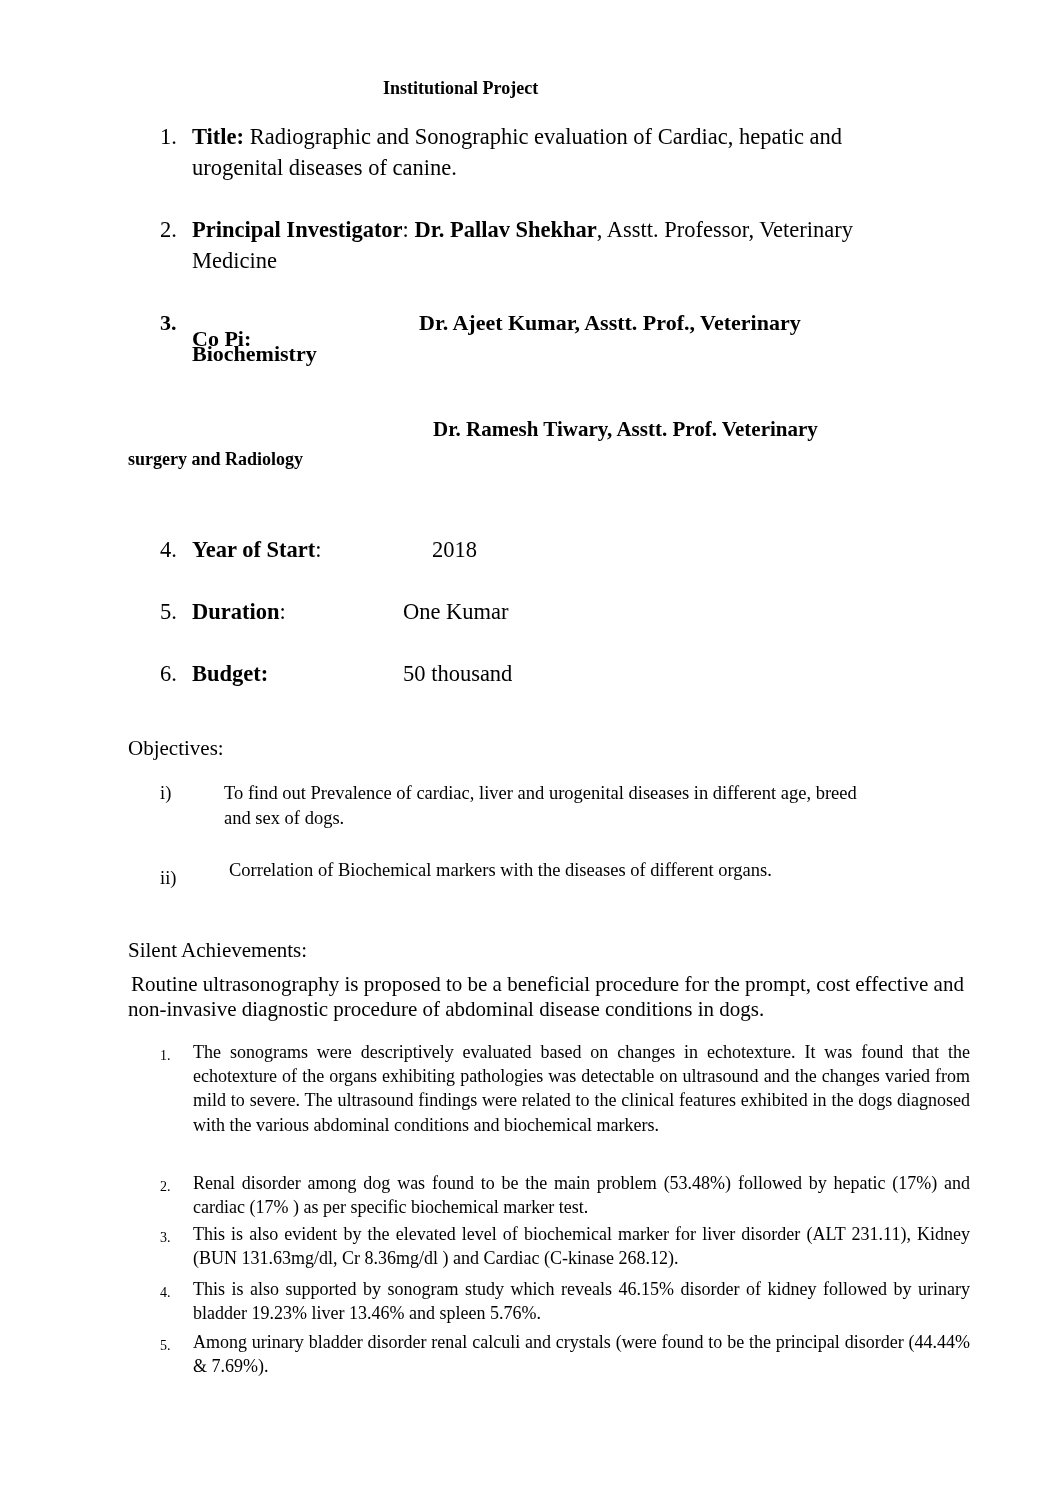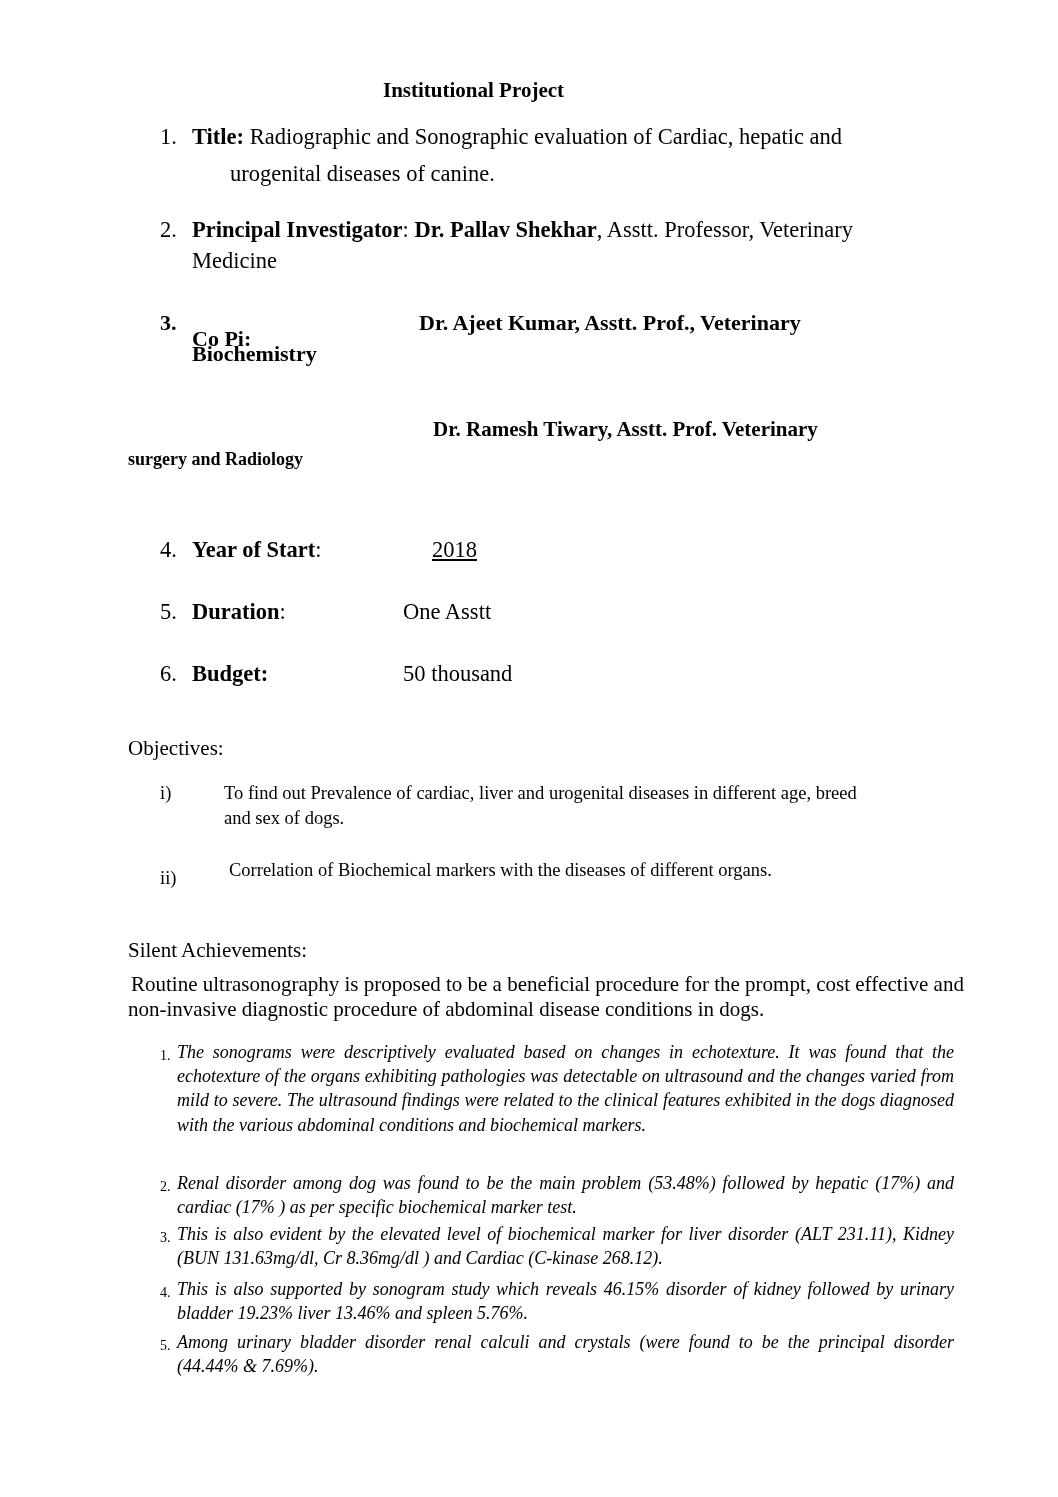--- a/index.html
+++ b/index.html
@@ -1,44 +1,44 @@
 <!DOCTYPE html>
 <html><head>
 <meta charset="utf-8">
 <style>
   html, body { margin: 0; padding: 0; background: #ffffff; }
   body { width: 1058px; height: 1497px; position: relative; overflow: hidden;
          font-family: "Liberation Serif", "DejaVu Serif", serif; color: #000; }
   .abs { position: absolute; white-space: nowrap; }
-  .doc-title { left: 383px; top: 78px; font-size: 21px; font-weight: bold; }
+  .doc-title { left: 383px; top: 78px; font-size: 18px; font-weight: bold; }
   .big { font-size: 22.5px; line-height: 31px; }
   .num { position: absolute; }
   .b { font-weight: bold; }
   .item { position: absolute; }
   .item .num { left: 0; top: 0; }
   .item .body { position: absolute; left: 32px; top: 0; }
   .h2 { font-size: 21px; font-weight: normal; }
   .obj { font-size: 18.5px; line-height: 25px; }
   .para { font-size: 21px; line-height: 25px; }
   .ach { position: absolute; left: 160px; width: 810px; font-size: 18px; line-height: 24.2px; }
   .ach .n { position: absolute; left: 0; top: 0; font-size: 14px; }
-  .ach .t { position: absolute; left: 17px; width: 777px; text-align: justify; white-space: normal; font-style: italic; }
+  .ach .t { position: absolute; left: 33px; width: 777px; text-align: justify; white-space: normal; }
 </style>
 </head>
 <body>
 
 <div>
 
   <div class="abs doc-title">Institutional Project</div>
 
   <div class="item big" style="left:160px; top:121px;">
     <span class="num abs">1.</span>
     <div class="body">
       <div class="abs" style="left:0; top:0;"><span class="b">Title:</span> <span>Radiographic and Sonographic evaluation of Cardiac, hepatic and</span></div>
-      <div class="abs" style="left:0; top:37px;margin-left:38px;">urogenital diseases of canine.</div>
+      <div class="abs" style="left:0; top:31px;">urogenital diseases of canine.</div>
     </div>
   </div>
 
   <div class="item big" style="left:160px; top:214px;">
     <span class="num abs">2.</span>
     <div class="body">
       <div class="abs" style="left:0; top:0;"><span class="b">Principal Investigator</span><span>:</span> <span class="b">Dr. Pallav Shekhar</span><span>, Asstt. Professor, Veterinary</span></div>
       <div class="abs" style="left:0; top:31px;">Medicine</div>
     </div>
   </div>
@@ -53,29 +53,29 @@
   <div class="abs big b" style="left:419px; top:307px; font-size:22px;text-align:center;">Dr. Ajeet Kumar, Asstt. Prof., Veterinary</div>
   <div class="abs big b" style="left:433px; top:414px; font-size:21px;">Dr. Ramesh Tiwary, Asstt. Prof. Veterinary</div>
   <div class="abs big b" style="left:128px; top:444px; font-size:18px;">surgery and Radiology</div>
 
   <div class="item big" style="left:160px; top:534px;">
     <span class="num abs">4.</span>
     <div class="body">
         <div class="abs"><span class="b">Year of Start</span><span>:</span></div>
       </div>
   </div>
-  <div class="abs big" style="left:432px; top:534px;text-decoration:underline;">2018</div>
+  <div class="abs big" style="left:432px; top:534px;">2018</div>
 
   <div class="item big" style="left:160px; top:596px;">
     <span class="num abs">5.</span>
     <div class="body">
         <div class="abs"><span class="b">Duration</span><span>:</span></div>
       </div>
   </div>
-  <div class="abs big" style="left:403px; top:596px;">One Asstt</div>
+  <div class="abs big" style="left:403px; top:596px;">One Kumar</div>
 
   <div class="item big" style="left:160px; top:658px;">
     <span class="num abs">6.</span>
     <div class="body">
         <div class="abs b">Budget:</div>
       </div>
   </div>
   <div class="abs big" style="left:403px; top:658px;">50 thousand</div>
 
   <div class="abs h2" style="left:128px; top:736px;">Objectives:</div>

